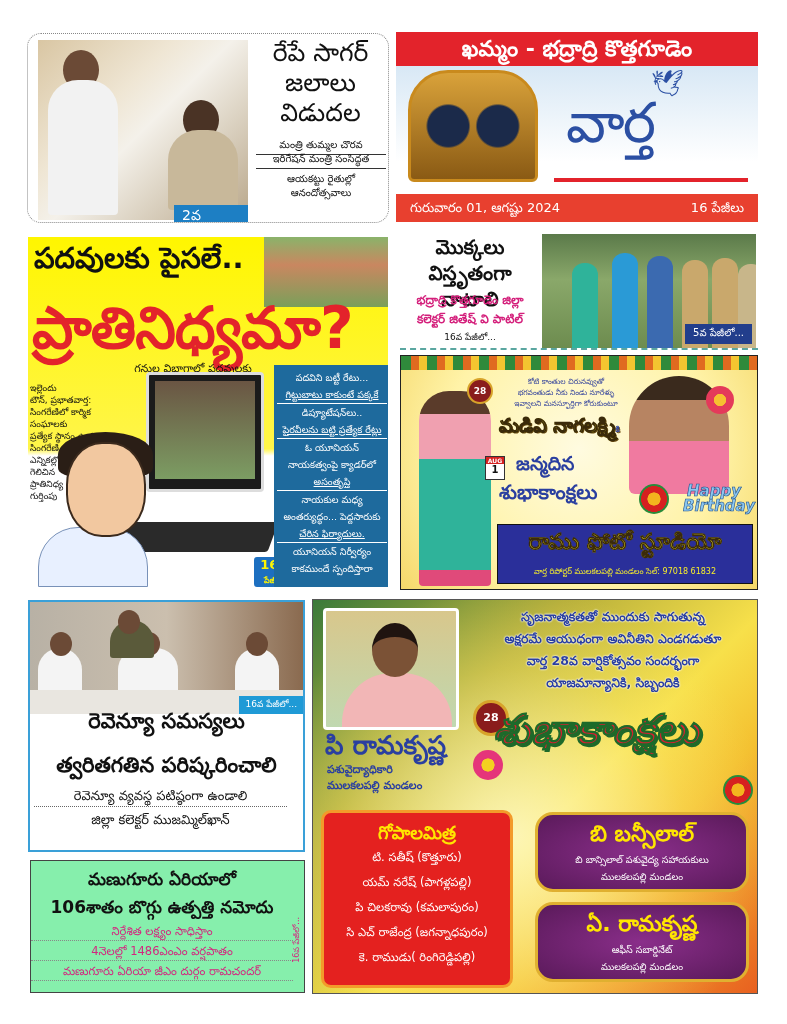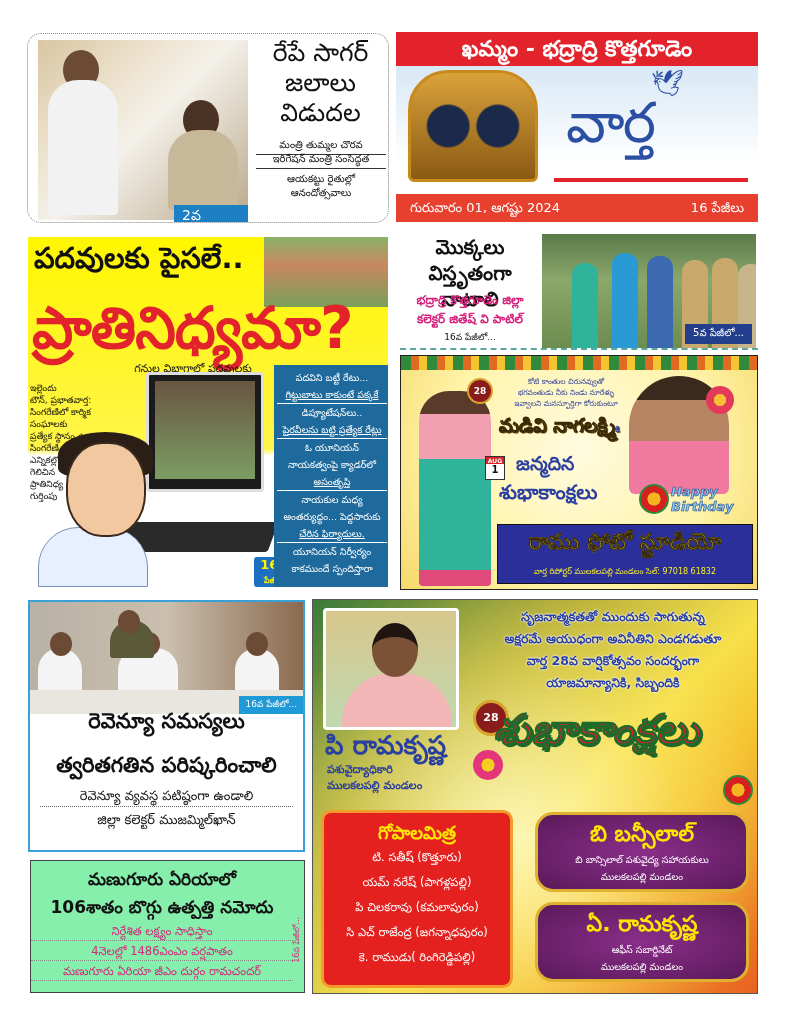--- a/index.html
+++ b/index.html
@@ -68,36 +68,36 @@
   #bday .woman1 { position: absolute; left: 18px; top: 35px; width: 72px; height: 195px; background: linear-gradient(180deg, #5a3b2a 0 12%, #f0a0b0 12% 35%, #2fb39a 35% 92%, #e04a7a 92%); border-radius: 30px 30px 4px 4px; }
   #bday .woman2 { position: absolute; left: 228px; top: 20px; width: 100px; height: 118px; background: linear-gradient(180deg, #3a2a1d 0 20%, #b78462 20% 55%, #f07aa0 55%); border-radius: 50px 50px 6px 6px; }
   #bday .seal { position: absolute; left: 66px; top: 22px; width: 26px; height: 26px; border-radius: 50%; background: #8a1c1c; border: 2px solid #d8a32a; color: #fff; font-size: 9px; text-align: center; line-height: 22px; font-weight: bold; }
   #bday .verse { position: absolute; left: 90px; top: 20px; width: 150px; text-align: center; font-size: 7.5px; color: #2f3f9c; line-height: 11px; }
   #bday .name { position: absolute; left: 98px; top: 58px; font-size: 19px; font-weight: bold; color: #f4e31a; -webkit-text-stroke: 0.8px #3a2a0a; text-shadow: 1px 1px 0 #6a4a10; }
   #bday .cal { position: absolute; left: 84px; top: 100px; width: 20px; height: 24px; background: #fff; border: 1px solid #333; font-size: 6px; text-align: center; }
   #bday .cal .m { background: #d62020; color: #fff; font-weight: bold; }
   #bday .cal .d { font-size: 10px; font-weight: bold; }
   #bday .l1 { position: absolute; left: 115px; top: 96px; font-size: 19px; font-weight: bold; color: #2a3fa0; }
   #bday .l2 { position: absolute; left: 98px; top: 124px; font-size: 20px; font-weight: bold; color: #2a3fa0; }
-  #bday .happy { position: absolute; left: 270px; top: 128px; width: 62px; font-size: 13px; font-style: italic; font-weight: bold; color: #8bc6f0; -webkit-text-stroke: 0.6px #1d4f8a; line-height: 15px; }
+  #bday .happy { position: absolute; left: 282px; top: 128px; width: 62px; text-align: center; font-size: 15px; font-style: italic; font-weight: bold; color: #8bc6f0; -webkit-text-stroke: 0.6px #1d4f8a; line-height: 15px; }
   #bday .flower1 { position: absolute; left: 305px; top: 30px; width: 28px; height: 28px; border-radius: 50%; background: radial-gradient(circle, #f6c030 0 30%, #e43a5a 32% 100%); }
   #bday .flower2 { position: absolute; left: 238px; top: 128px; width: 30px; height: 30px; border-radius: 50%; background: radial-gradient(circle, #f3b41e 0 30%, #d62020 32% 60%, #2a8a3a 62%); }
   #bday .studio { position: absolute; left: 96px; top: 168px; width: 256px; height: 60px; background: #2a2f9a; border: 1.5px solid #111; }
   #bday .studio .nm { position: absolute; left: 0; right: 0; top: 4px; text-align: center; font-size: 22px; font-weight: bold; color: #f7ee2a; -webkit-text-stroke: 0.6px #3a2a0a; }
   #bday .studio .sub { position: absolute; left: 0; right: 0; top: 42px; text-align: center; font-size: 8px; color: #f7ee2a; }
 
   
   #revenue { left: 28px; top: 600px; width: 277px; height: 252px; border: 2px solid #3aa0d8; background: #fff; }
   #revenue .photo { position: absolute; left: 0; top: 0; width: 273px; height: 112px; background: linear-gradient(90deg, #b8b1a5 0%, #cbbfae 50%, #8a6a4f 100%); overflow: hidden; }
   #revenue .photo .desk { position: absolute; left: 0; bottom: 0; width: 100%; height: 24px; background: #e9e6e0; }
   #revenue .photo .man { position: absolute; bottom: 18px; width: 44px; height: 48px; background: #f4f4f4; border-radius: 22px 22px 3px 3px; }
   #revenue .photo .head { position: absolute; width: 22px; height: 24px; background: #6b4a36; border-radius: 50%; }
   #revenue .photo .tag { position: absolute; right: 0; bottom: 0; background: #1f9ad6; color: #fff; font-size: 9px; padding: 3px 6px; }
   #revenue .h { position: absolute; left: 0; width: 273px; text-align: center; font-size: 21px; font-weight: bold; line-height: 30px; }
-  #revenue .s { position: absolute; left: 10px; width: 253px; text-align: center; font-size: 13px; line-height: 20px; }
+  #revenue .s { position: absolute; left: 4px; width: 253px; text-align: center; font-size: 13px; line-height: 20px; }
 
   
   #coal { left: 30px; top: 860px; width: 275px; height: 133px; border: 1.5px solid #444; background: #86efac; }
   #coal .h { position: absolute; left: 0; width: 262px; text-align: center; font-size: 17px; font-weight: bold; line-height: 28px; }
   #coal .s { position: absolute; left: 0; width: 262px; text-align: center; font-size: 11.5px; color: #d4257f; line-height: 17px; }
   #coal .dot { border-bottom: 1px dotted #888; }
   #coal .vert { position: absolute; right: 2px; top: 56px; font-size: 8px; color: #d4257f; writing-mode: vertical-rl; transform: rotate(180deg); }
 
   
   #ad { left: 312px; top: 599px; width: 446px; height: 395px; border: 1.5px solid #555; overflow: hidden;

